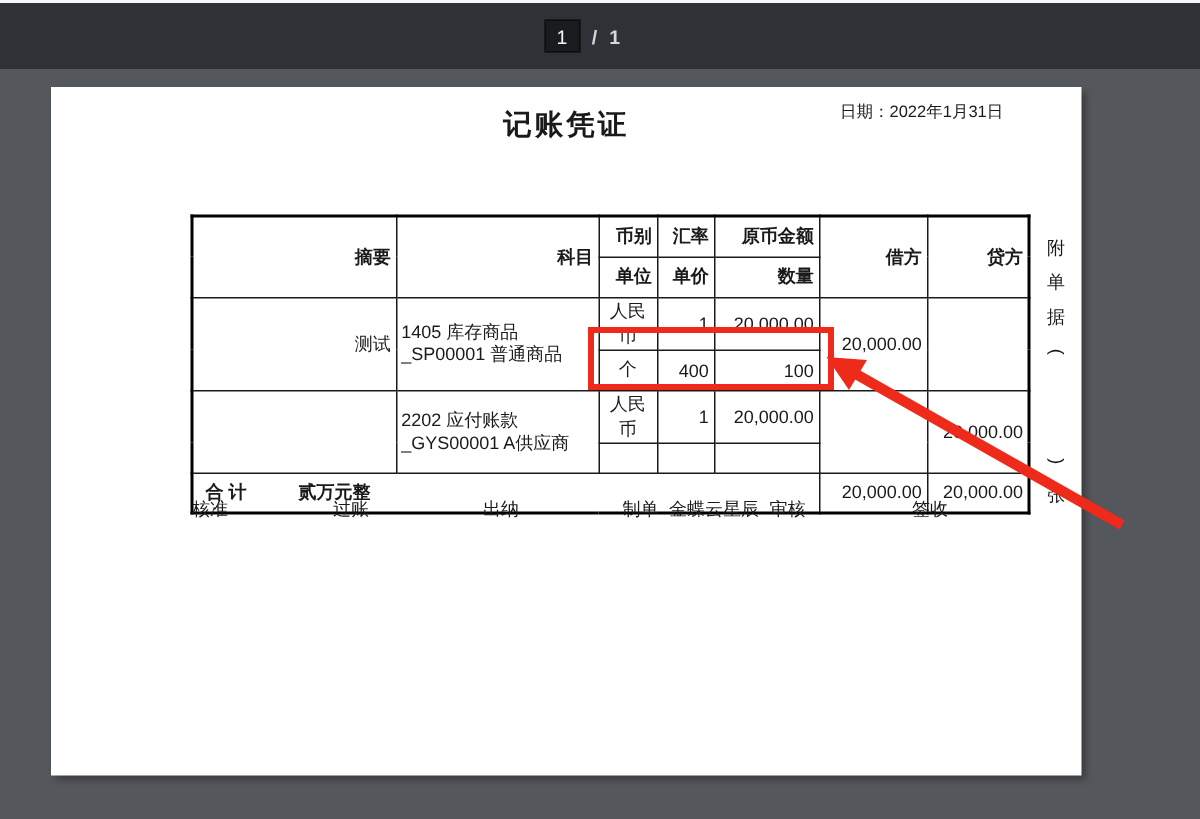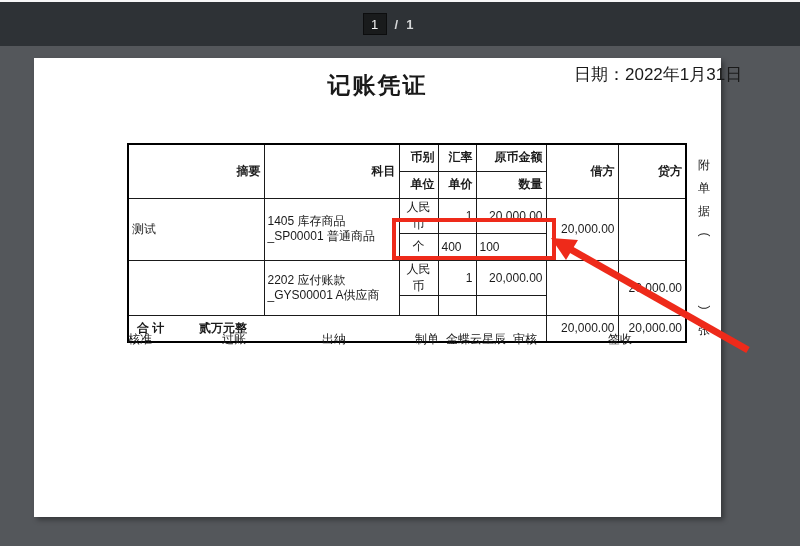--- a/index.html
+++ b/index.html
@@ -10,34 +10,34 @@
   .toolbar{position:absolute;left:0;top:2px;width:800px;height:44px;background:#2e3236;
            display:flex;align-items:center;justify-content:center;}
   .pagegroup{display:flex;align-items:center;gap:8px;margin-left:-24px;}
   .pageinput{width:22px;height:20px;background:#191b1c;border:1px solid #0c0d0e;color:#f2f2f2;
              text-align:center;font-size:13px;font-family:inherit;padding:0;}
   .pagesep,.pagetotal{color:#d5d7d8;font-size:13px;font-weight:bold;}
   
   .page{position:absolute;left:34px;top:58px;width:687px;height:459px;background:#ffffff;
         box-shadow:3px 3px 5px rgba(0,0,0,0.35);color:#1a1a1a;}
   .doc-title{position:absolute;left:0;top:70px;width:100%;text-align:center;
-             font-size:23px;font-weight:bold;letter-spacing:2px;top:68px;}
+             font-size:19px;font-weight:bold;letter-spacing:2px;top:68px;}
   .doc-title{top:12px;}
-  .meta{position:absolute;left:540px;top:4px;font-size:17px;line-height:26px;white-space:nowrap;text-align:right;}
+  .meta{position:absolute;left:526px;top:4px;font-size:11px;line-height:26px;white-space:nowrap;text-align:right;}
   .unitline{position:absolute;left:91px;top:56px;font-size:12.5px;white-space:nowrap;}
   .unitline .val{margin-left:40px;}
   
   table.voucher{position:absolute;left:93px;top:85px;width:558px;border-collapse:collapse;
                 table-layout:fixed;font-size:12px;}
   table.voucher td{border:1px solid #1a1a1a;padding:0 3px;vertical-align:middle;overflow:hidden;}
   table.voucher{border:2px solid #000;}
   td.hdr{text-align:right;font-weight:bold;padding:0;margin-left:44px;}
   td.num{text-align:right;}
   td.ctr{text-align:center;padding:0;}
-  td.lft{text-align:left;}
+  td.lft{text-align:right;}
   td.acct{line-height:15px;padding:2px 3px;}
   tr.h27{height:27px;} tr.h22{height:22px;padding-left:44px;} tr.h20{height:20px;}
   .totalcell{display:flex;font-weight:bold;}
   .totalcell .tlabel{width:62px;padding-left:5px;}
   
   .sidenote{position:absolute;left:660px;top:96px;width:20px;font-size:12px;line-height:23px;
             text-align:center;}
   .sidenote2{position:absolute;left:660px;top:238px;width:20px;font-size:12px;line-height:23px;
              text-align:center;}
   .rot{display:inline-block;transform:rotate(90deg);}

